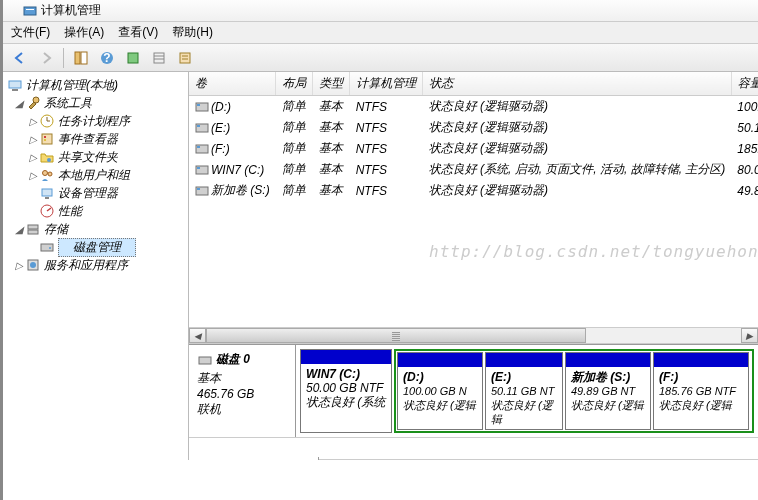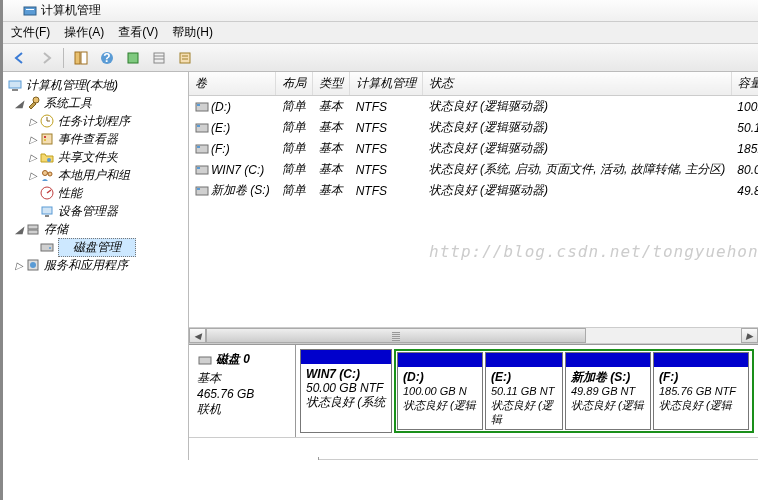--- a/index.html
+++ b/index.html
@@ -168,34 +168,34 @@
             <circle cx="5" cy="5" r="2.5" fill="#f0c890" stroke="#a06020"></circle>
             <circle cx="10" cy="6" r="2" fill="#f0c890" stroke="#a06020"></circle>
             <path d="M2 13 Q5 9 8 13" fill="#5a9bd5"></path>
           </svg>
         </span>
       <span class="lbl">本地用户和组</span>
     </div>
     <div class="tnode" style="padding-left:34px">
       <span class="tico">
           <svg width="14" height="14">
+            <rect x="2" y="3" width="10" height="7" fill="#d0e4f5" stroke="#5a9bd5"></rect>
+            <rect x="5" y="11" width="4" height="2" fill="#888"></rect>
+          </svg>
+        </span>
+      <span class="lbl">设备管理器</span>
+    </div>
+    <div class="tnode" style="padding-left:34px">
+      <span class="tico">
+          <svg width="14" height="14">
             <circle cx="7" cy="7" r="6" fill="#fff" stroke="#c04040"></circle>
             <line x1="7" y1="7" x2="11" y2="4" stroke="#c04040" stroke-width="1.5"></line>
           </svg>
         </span>
       <span class="lbl">性能</span>
-    </div>
-    <div class="tnode" style="padding-left:34px">
-      <span class="tico">
-          <svg width="14" height="14">
-            <rect x="2" y="3" width="10" height="7" fill="#d0e4f5" stroke="#5a9bd5"></rect>
-            <rect x="5" y="11" width="4" height="2" fill="#888"></rect>
-          </svg>
-        </span>
-      <span class="lbl">设备管理器</span>
     </div>
     <div class="tnode" style="padding-left:8px">
       <span class="twist">◢</span>
       <span class="tico">
           <svg width="14" height="14">
             <rect x="2" y="3" width="10" height="4" fill="#d0d0d0" stroke="#707070"></rect>
             <rect x="2" y="8" width="10" height="4" fill="#d0d0d0" stroke="#707070"></rect>
           </svg>
         </span>
       <span class="lbl">存储</span>

